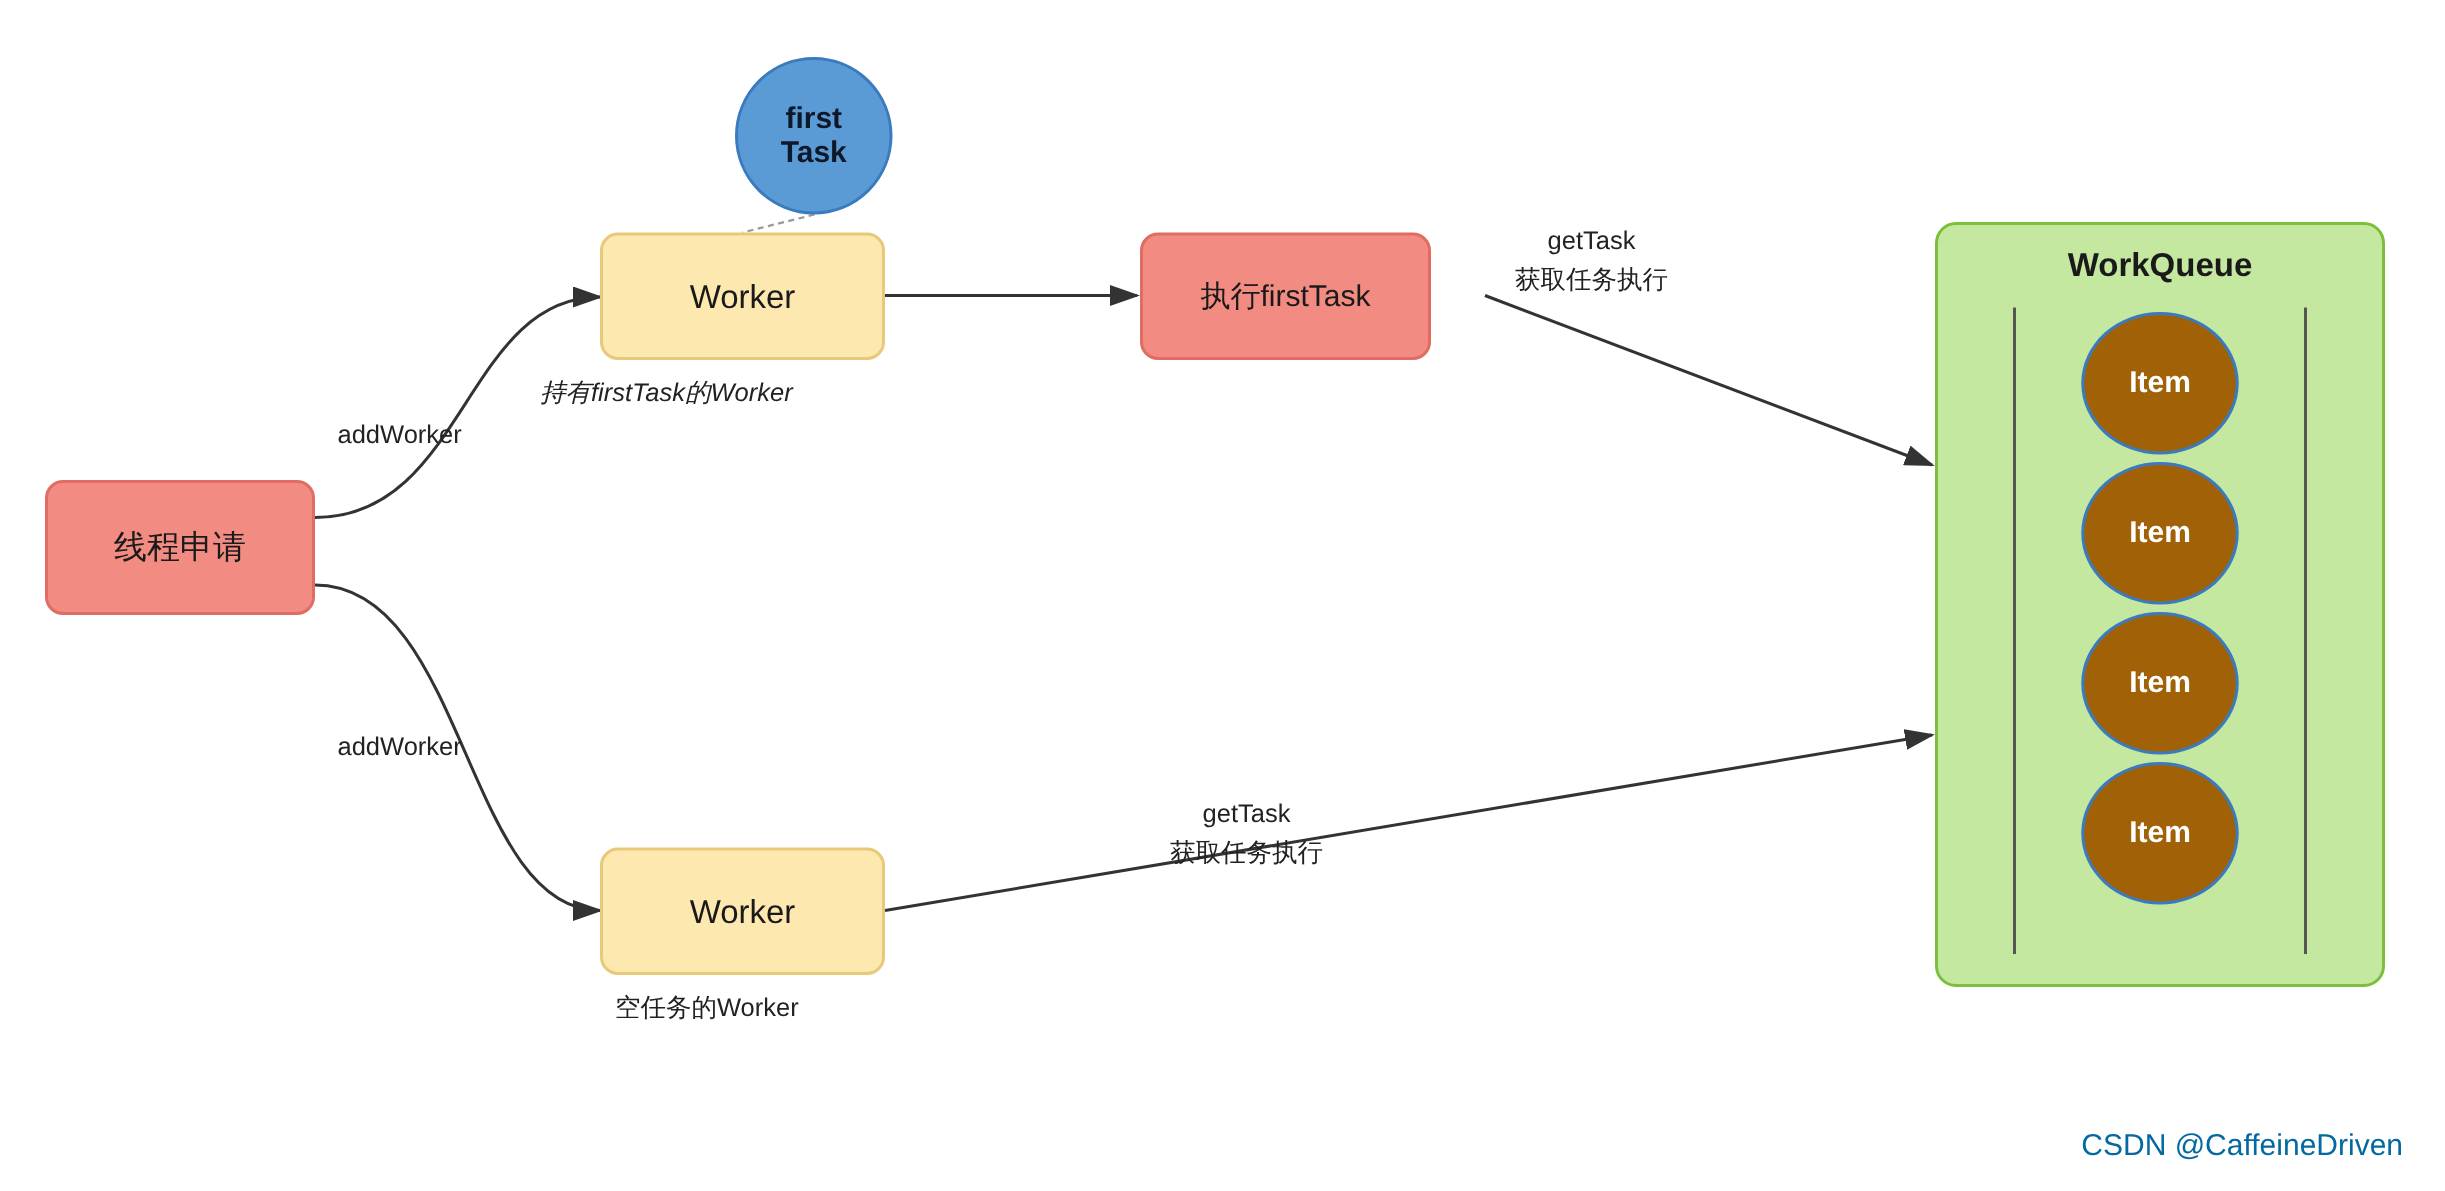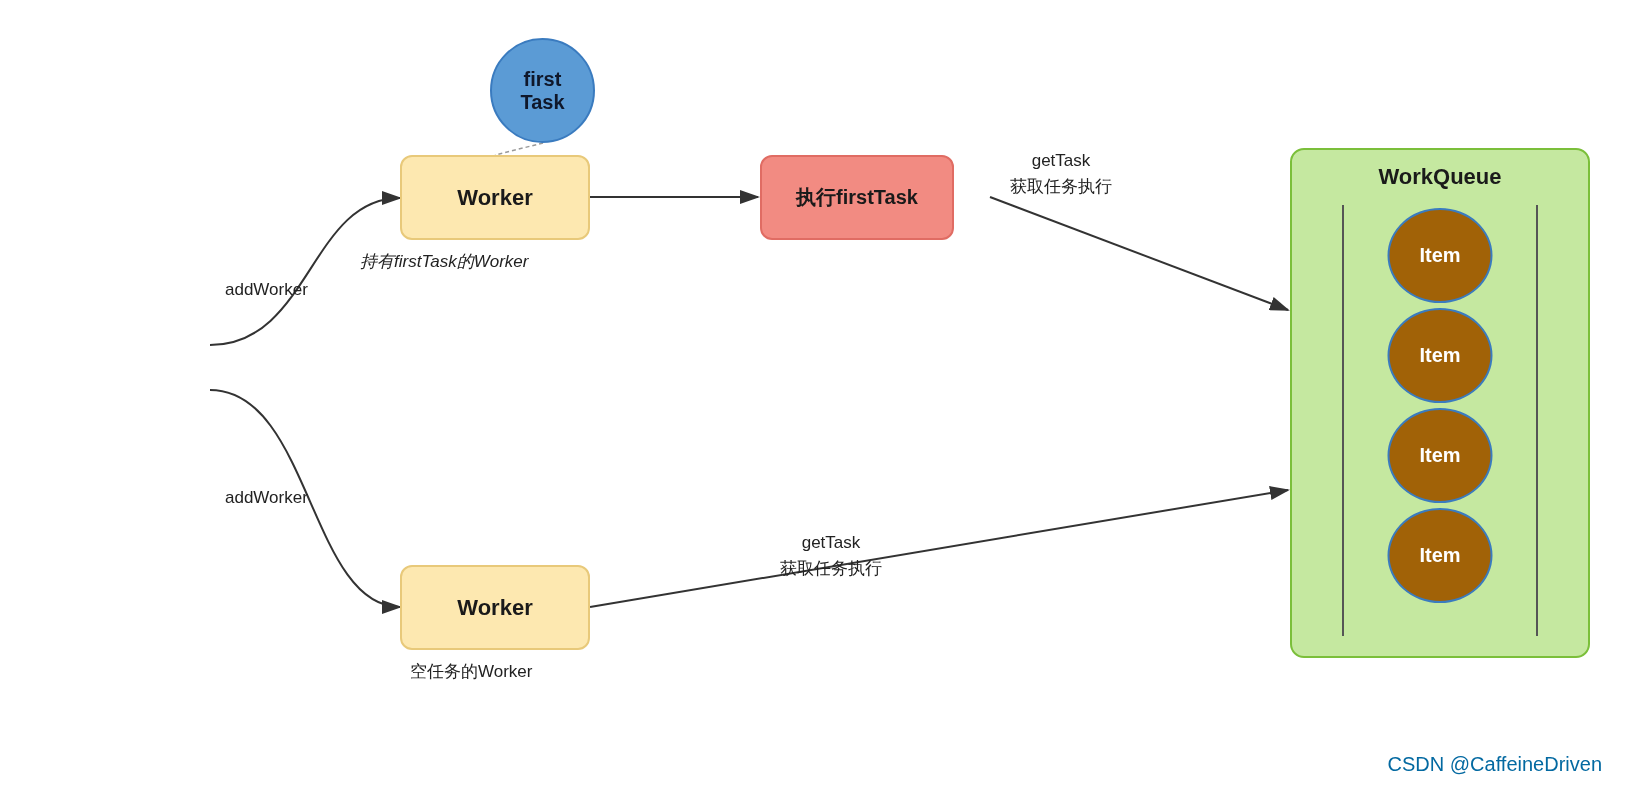--- a/index.html
+++ b/index.html
@@ -18,21 +18,21 @@
     }
     
     .node {
       position: absolute;
       display: flex;
       align-items: center;
       justify-content: center;
       text-align: center;
       border-radius: 10px;
       font-size: 22px;
-      font-weight: 700;
+      font-weight: 400;
     }
     .node-thread-request {
       left: 30px;
       top: 320px;
       width: 180px;
       height: 90px;
       background: #f28b82;
       border: 2px solid #e06c63;
       color: #1a1a1a;
       border-radius: 12px;
@@ -179,20 +179,23 @@
 
     <line x1="590" y1="197" x2="758" y2="197" stroke="#333" stroke-width="2" marker-end="url(#arrowhead)"></line>
 
     <line x1="990" y1="197" x2="1288" y2="310" stroke="#333" stroke-width="2" marker-end="url(#arrowhead)"></line>
 
     <line x1="590" y1="607" x2="1288" y2="490" stroke="#333" stroke-width="2" marker-end="url(#arrowhead)"></line>
 
     <line x1="543" y1="143" x2="495" y2="155" stroke="#999" stroke-width="1.5" stroke-dasharray="4,3"></line>
   </svg>
 
+  <div class="node node-thread-request">
+    <span>线程申请</span>
+  </div>
 
   <div class="node node-worker-top">
     <span>Worker</span>
   </div>
 
   <div class="node node-worker-bottom">
     <span>Worker</span>
   </div>
 
   <div class="node node-execute-task">

